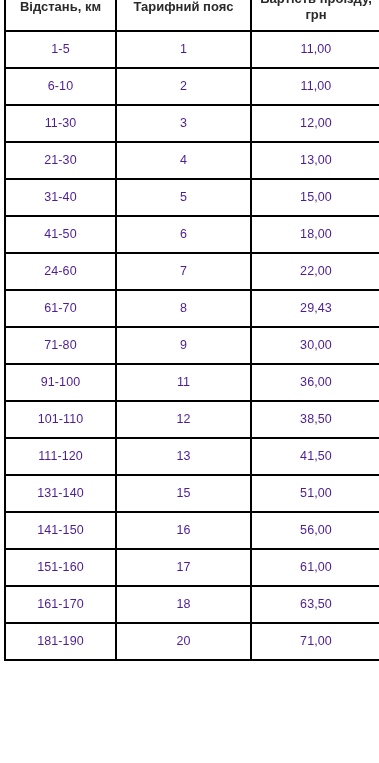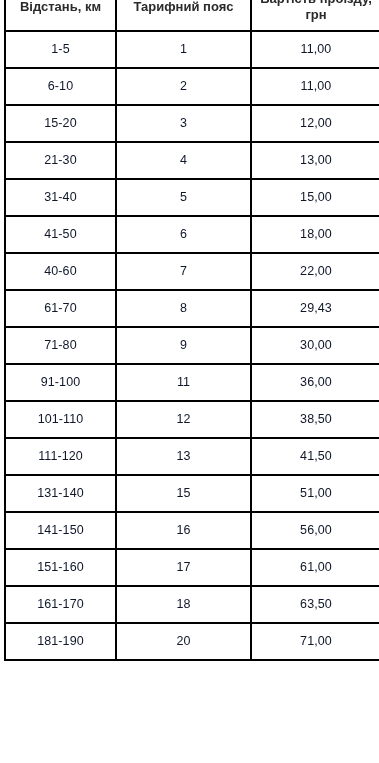--- a/index.html
+++ b/index.html
@@ -54,21 +54,21 @@
     border-bottom: 2px solid #000000;
     border-left: 2px solid #000000;
   }
   thead th.first-col {
     border-left: 2px solid #000000;
   }
 
   tbody td {
     font-size: 12.5px;
     font-weight: normal;
-    color: #0f172a;
+    color: #4c1d95;
     text-align: center;
     vertical-align: middle;
     height: 35px;
     padding: 0 6px;
     border-bottom: 2px solid #000000;
     border-left: 2px solid #000000;
     letter-spacing: 0.1px;
   }
 
   
@@ -106,41 +106,41 @@
             <td>1-5</td>
             <td>1</td>
             <td>11,00</td>
           </tr>
           <tr>
             <td>6-10</td>
             <td>2</td>
             <td>11,00</td>
           </tr>
           <tr>
-            <td>15-20</td>
+            <td>11-30</td>
             <td>3</td>
             <td>12,00</td>
           </tr>
           <tr>
             <td>21-30</td>
             <td>4</td>
             <td>13,00</td>
           </tr>
           <tr>
             <td>31-40</td>
             <td>5</td>
             <td>15,00</td>
           </tr>
           <tr>
             <td>41-50</td>
             <td>6</td>
             <td>18,00</td>
           </tr>
           <tr>
-            <td>40-60</td>
+            <td>24-60</td>
             <td>7</td>
             <td>22,00</td>
           </tr>
           <tr>
             <td>61-70</td>
             <td>8</td>
             <td>29,43</td>
           </tr>
           <tr>
             <td>71-80</td>

